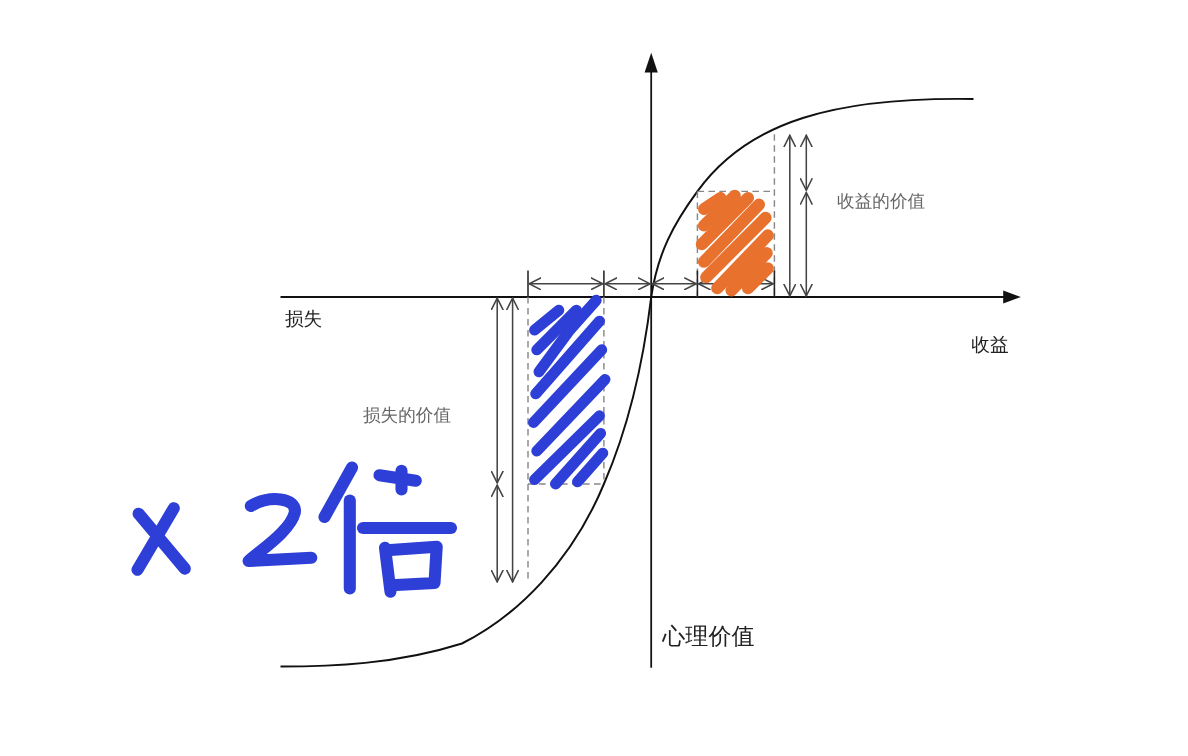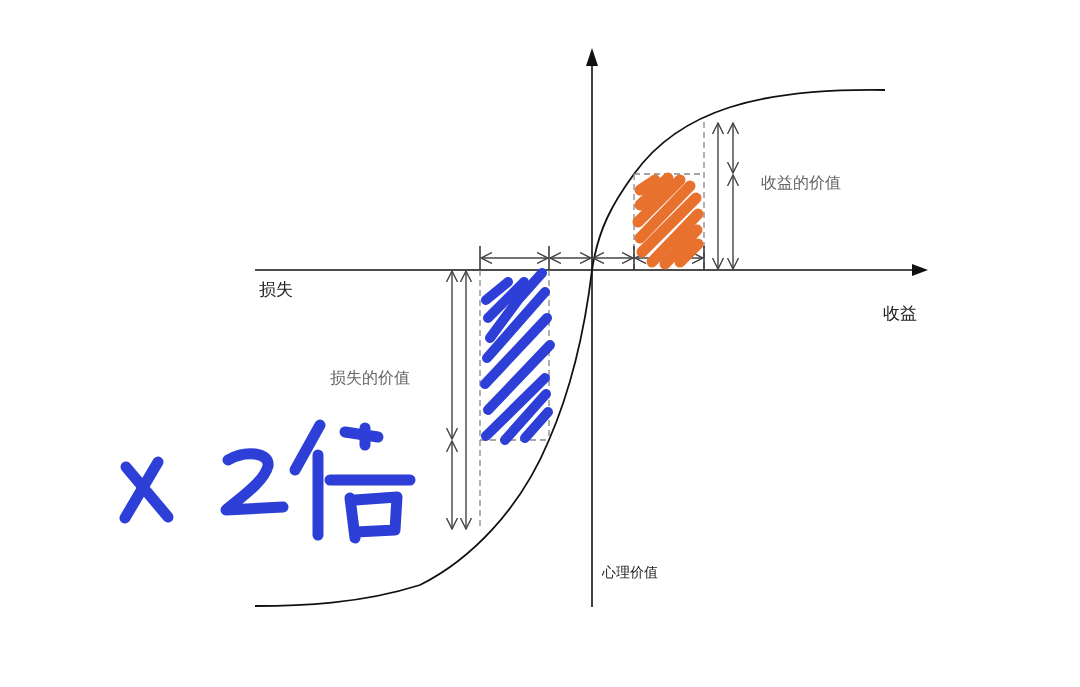--- a/index.html
+++ b/index.html
@@ -1,21 +1,21 @@
 <!DOCTYPE html>
 <html><head>
 <meta charset="utf-8">
 <style>
   html, body { margin: 0; padding: 0; background: #ffffff; }
   body { width: 1080px; height: 687px; position: relative; overflow: hidden; font-family: "DejaVu Sans", "Liberation Sans", sans-serif; }
   #diagram { position: absolute; left: 0; top: 0; width: 1080px; height: 687px; }
   .lbl { position: absolute; white-space: nowrap; }
   .axis-lbl { font-size: 17px; color: #222222; }
   .value-lbl { font-size: 16px; color: #666666; }
-  .yaxis-lbl { font-size: 14px; color: #222222; }
+  .yaxis-lbl { font-size: 21px; color: #222222; }
 </style>
 </head>
 <body>
 
 <div>
 <svg id="diagram" viewBox="0 0 1080 687" xmlns="http://www.w3.org/2000/svg">
   <defs>
     <marker id="axisHead" viewBox="0 0 10 10" refX="9" refY="5" markerWidth="10" markerHeight="10" markerUnits="userSpaceOnUse" orient="auto">
       <path d="M0,0 L10,5 L0,10 z" fill="#111"></path>
     </marker>

